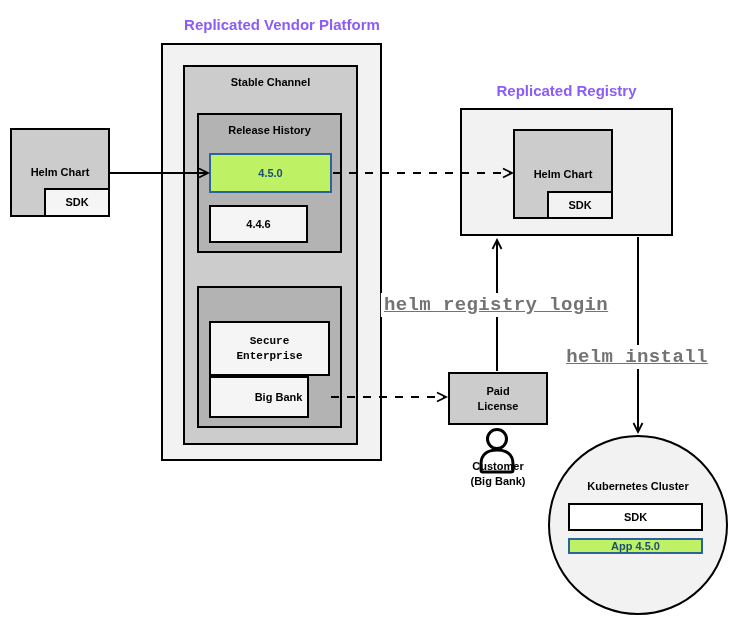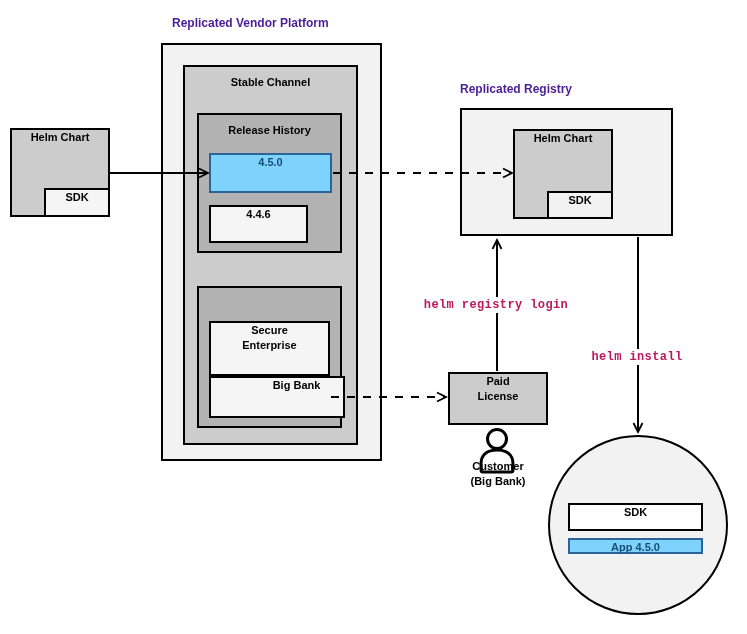--- a/index.html
+++ b/index.html
@@ -6,37 +6,37 @@
   .canvas{
     position:relative;width:747px;height:634px;background:#fff;overflow:hidden;
     font-family:"Liberation Sans", sans-serif;
   }
   .box{position:absolute;box-sizing:border-box;border:2px solid #000;}
   .fill-lightest{background:#f2f2f2;}
   .fill-light{background:#cccccc;}
   .fill-medium{background:#b3b3b3;}
   .fill-offwhite{background:#f5f5f5;}
   .fill-white{background:#ffffff;}
-  .accent{background:#7dd3fc;border-color:#2c6398;}
+  .accent{background:#bef264;border-color:#2c6398;}
   .accent .lbl{color:#1b4d79;}
   .lbl{
     font-weight:bold;font-size:11px;color:#000;line-height:15px;text-align:center;
     display:block;
   }
-  .flexc{display:flex;align-items:flex-start;justify-content:center;}
+  .flexc{display:flex;align-items:center;justify-content:center;}
   .titled{padding-top:8px;}
   .ext-title{
-    position:absolute;font-weight:bold;font-size:12px;color:#4c1d95;
+    position:absolute;font-weight:bold;font-size:15px;color:#8b5cf6;text-align:center;
   }
   .sdk-sub{position:absolute;right:-2px;bottom:-2px;width:66px;}
   .cmd{
     position:absolute;transform:translate(-50%,-50%);
     font-family:"Liberation Mono","DejaVu Sans Mono",monospace;
-    font-weight:bold;font-size:12px;letter-spacing:0.4px;color:#be185d;
-    background:#fff;padding:1px 3px;white-space:nowrap;z-index:30;
+    font-weight:bold;font-size:19px;letter-spacing:0.4px;color:#737373;
+    background:#fff;padding:1px 3px;white-space:nowrap;z-index:30;text-decoration:underline;
   }
   .arrows{position:absolute;left:0;top:0;z-index:20;pointer-events:none;}
   .circle{
     position:absolute;box-sizing:border-box;border:2px solid #000;border-radius:50%;
     background:#f2f2f2;
   }
   .caption{position:absolute;text-align:center;}
 </style>
 </head>
 <body>
@@ -61,24 +61,24 @@
     <span class="lbl">Release History</span>
     <div class="box accent flexc" style="left:10px;top:38px;width:123px;height:40px;">
       <span class="lbl">4.5.0</span>
     </div>
     <div class="box fill-offwhite flexc" style="left:10px;top:90px;width:99px;height:38px;">
       <span class="lbl">4.4.6</span>
     </div>
   </div>
 
   <div class="box fill-medium titled" style="left:197px;top:286px;width:145px;height:142px;">
-    <div class="box fill-offwhite flexc" style="left:10px;top:33px;width:121px;height:55px;">
+    <div class="box fill-offwhite flexc" style="left:10px;top:33px;width:121px;height:55px;font-family:Liberation Mono, monospace;">
       <span class="lbl" style="width:80px;">Secure Enterprise</span>
     </div>
-    <div class="box fill-offwhite flexc" style="left:10px;top:88px;width:136px;height:42px;padding-left:39px;">
+    <div class="box fill-offwhite flexc" style="left:10px;top:88px;width:100px;height:42px;padding-left:39px;">
       <span class="lbl">Big Bank</span>
     </div>
   </div>
 
   <div class="ext-title" style="left:460px;top:82px;width:213px;">Replicated Registry</div>
   <div class="box fill-lightest" style="left:460px;top:108px;width:213px;height:128px;">
     <div class="box fill-light flexc" style="left:51px;top:19px;width:100px;height:90px;">
       <span class="lbl">Helm Chart</span>
       <div class="box fill-lightest flexc sdk-sub" style="height:28px;">
         <span class="lbl">SDK</span>
@@ -93,20 +93,21 @@
   <svg class="arrows" style="left:477px;top:426px;z-index:15;" width="40" height="50" viewBox="0 0 40 50">
     <circle cx="20" cy="13" r="9.5" fill="none" stroke="#000" stroke-width="3"></circle>
     <path d="M4 44 L4 38 C4 28 11 24 20 24 C29 24 36 28 36 38 L36 44 Q36 46 34 46 L6 46 Q4 46 4 44 Z" fill="none" stroke="#000" stroke-width="3" stroke-linejoin="round"></path>
   </svg>
   <div class="caption" style="left:448px;top:459px;width:100px;">
     <span class="lbl">Customer</span>
     <span class="lbl">(Big Bank)</span>
   </div>
 
   <div class="circle" style="left:548px;top:435px;width:180px;height:180px;">
+    <span class="lbl" style="position:absolute;left:0;top:42px;width:100%;">Kubernetes Cluster</span>
     <div class="box fill-white flexc" style="left:18px;top:66px;width:135px;height:28px;">
       <span class="lbl">SDK</span>
     </div>
     <div class="box accent flexc" style="left:18px;top:101px;width:135px;height:16px;">
       <span class="lbl">App 4.5.0</span>
     </div>
   </div>
 
   <svg class="arrows" width="747" height="634" viewBox="0 0 747 634">
     <defs>

